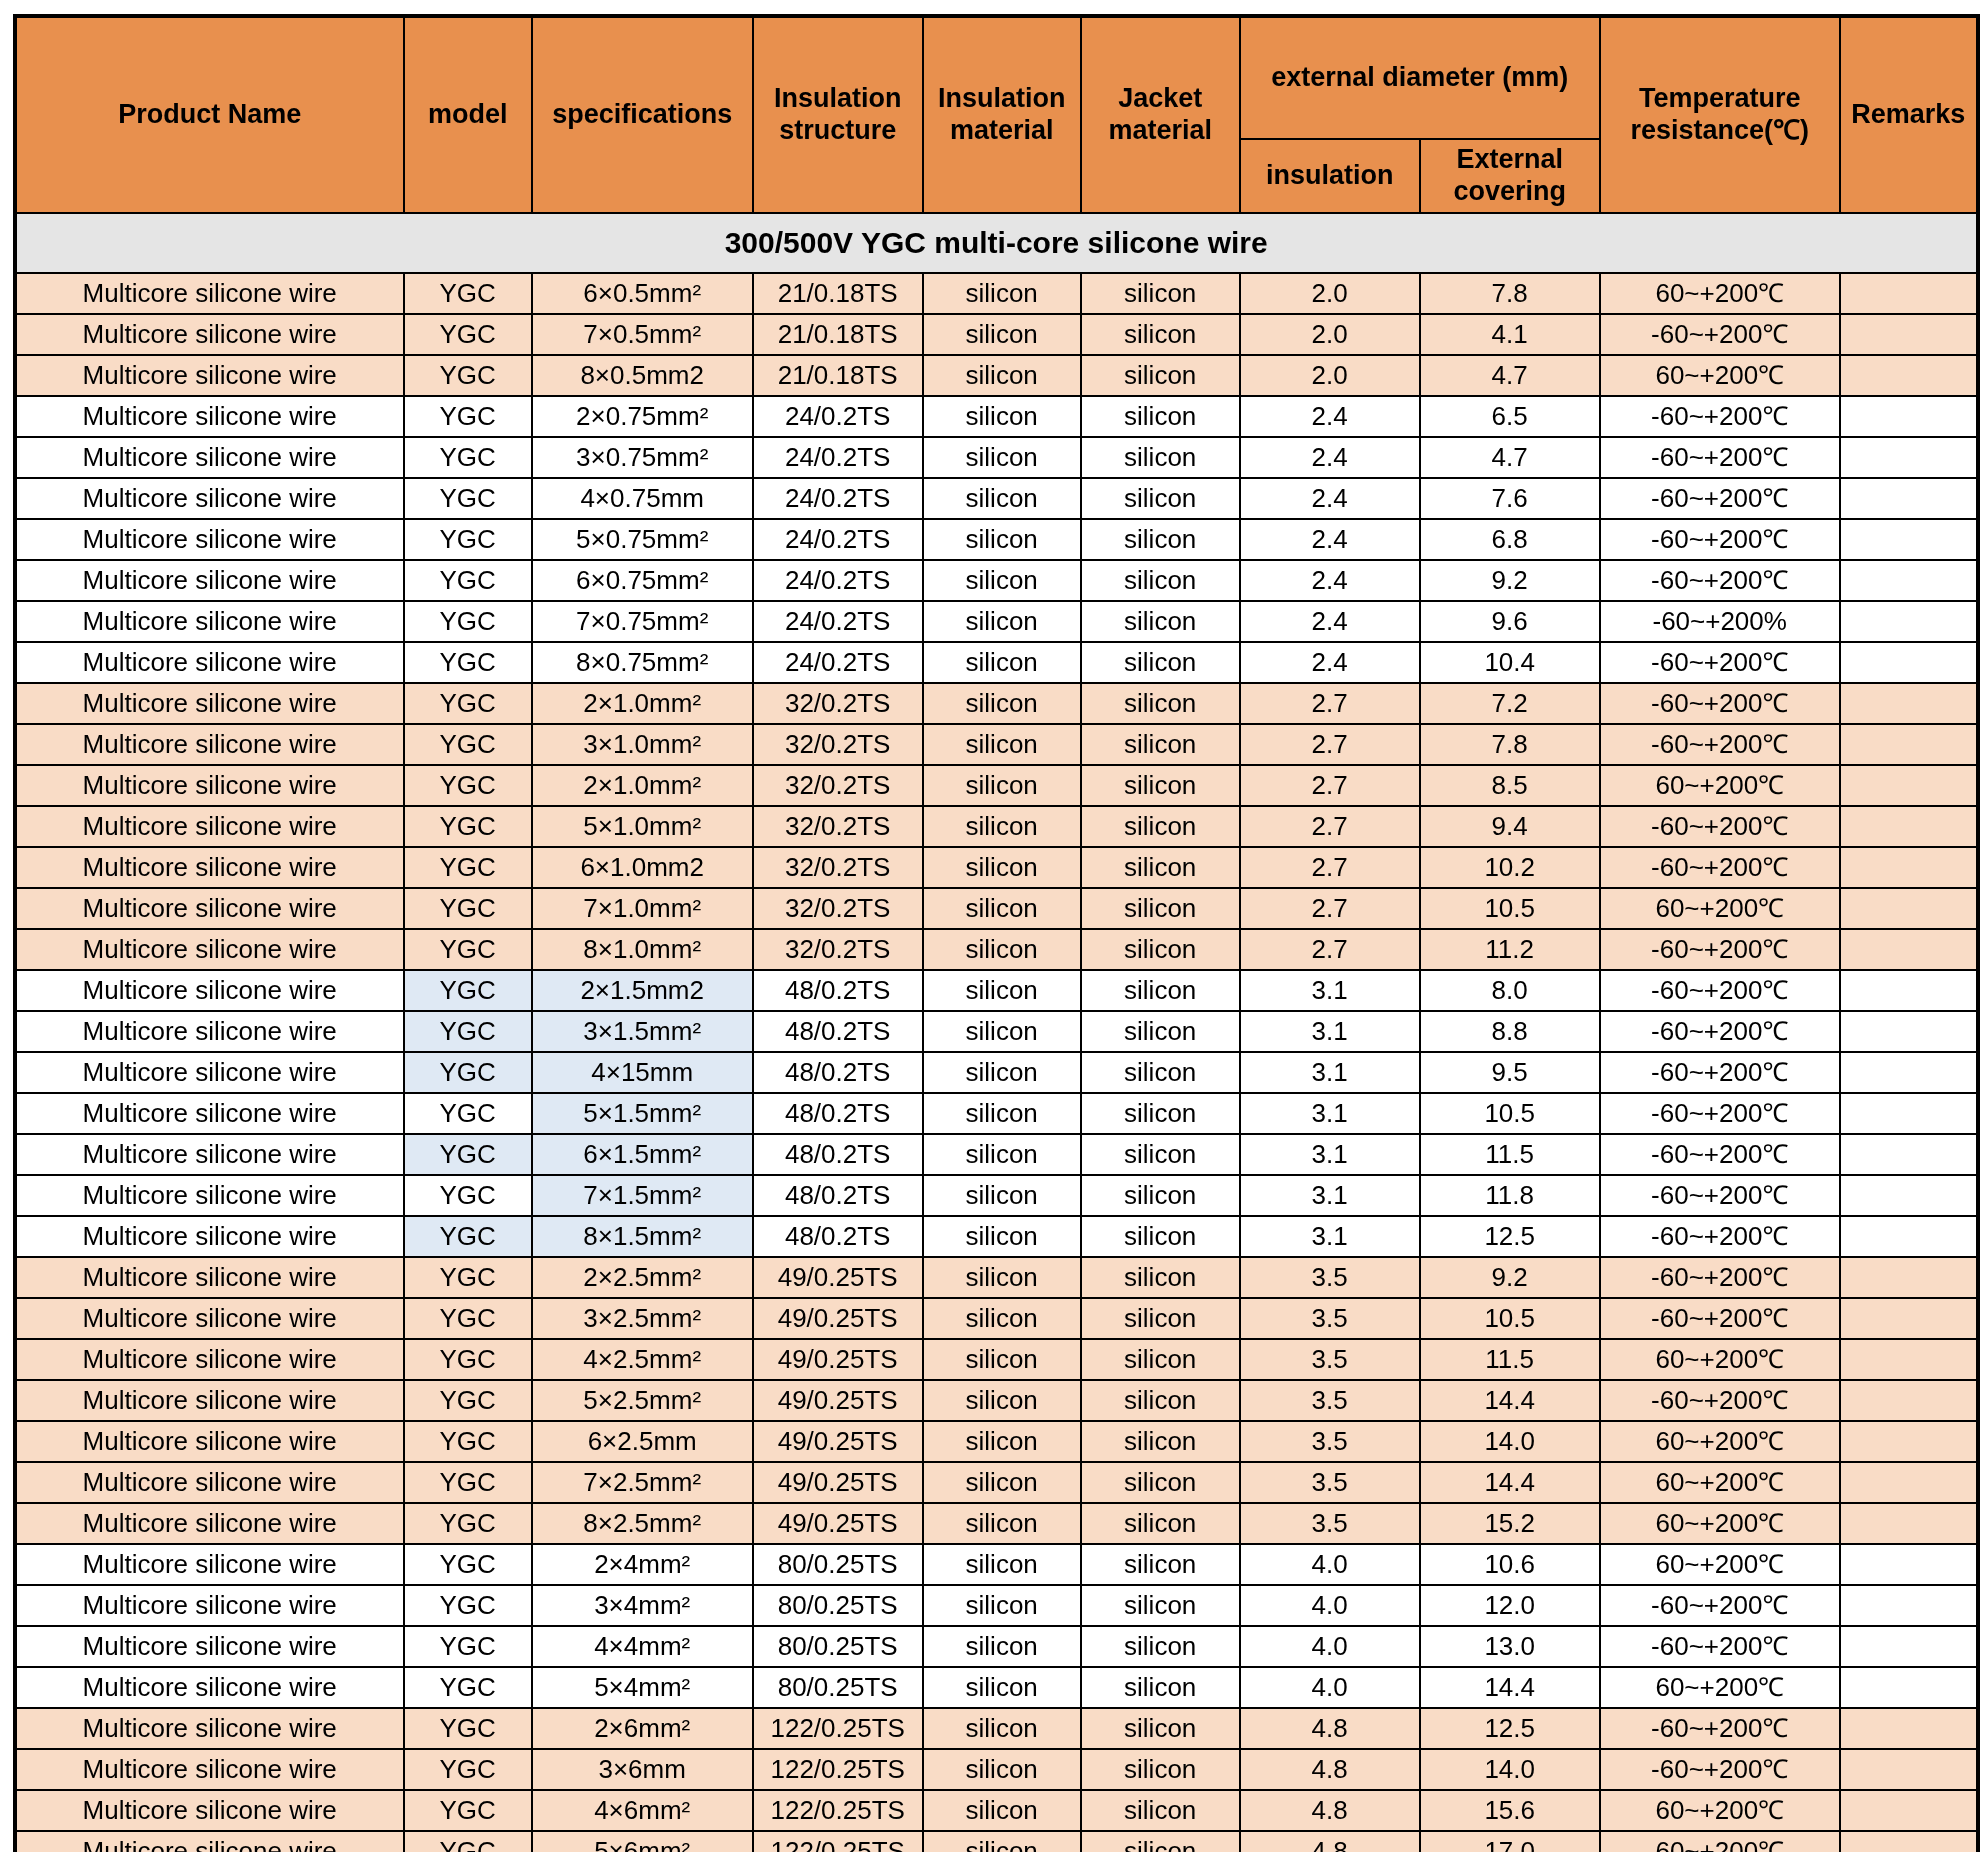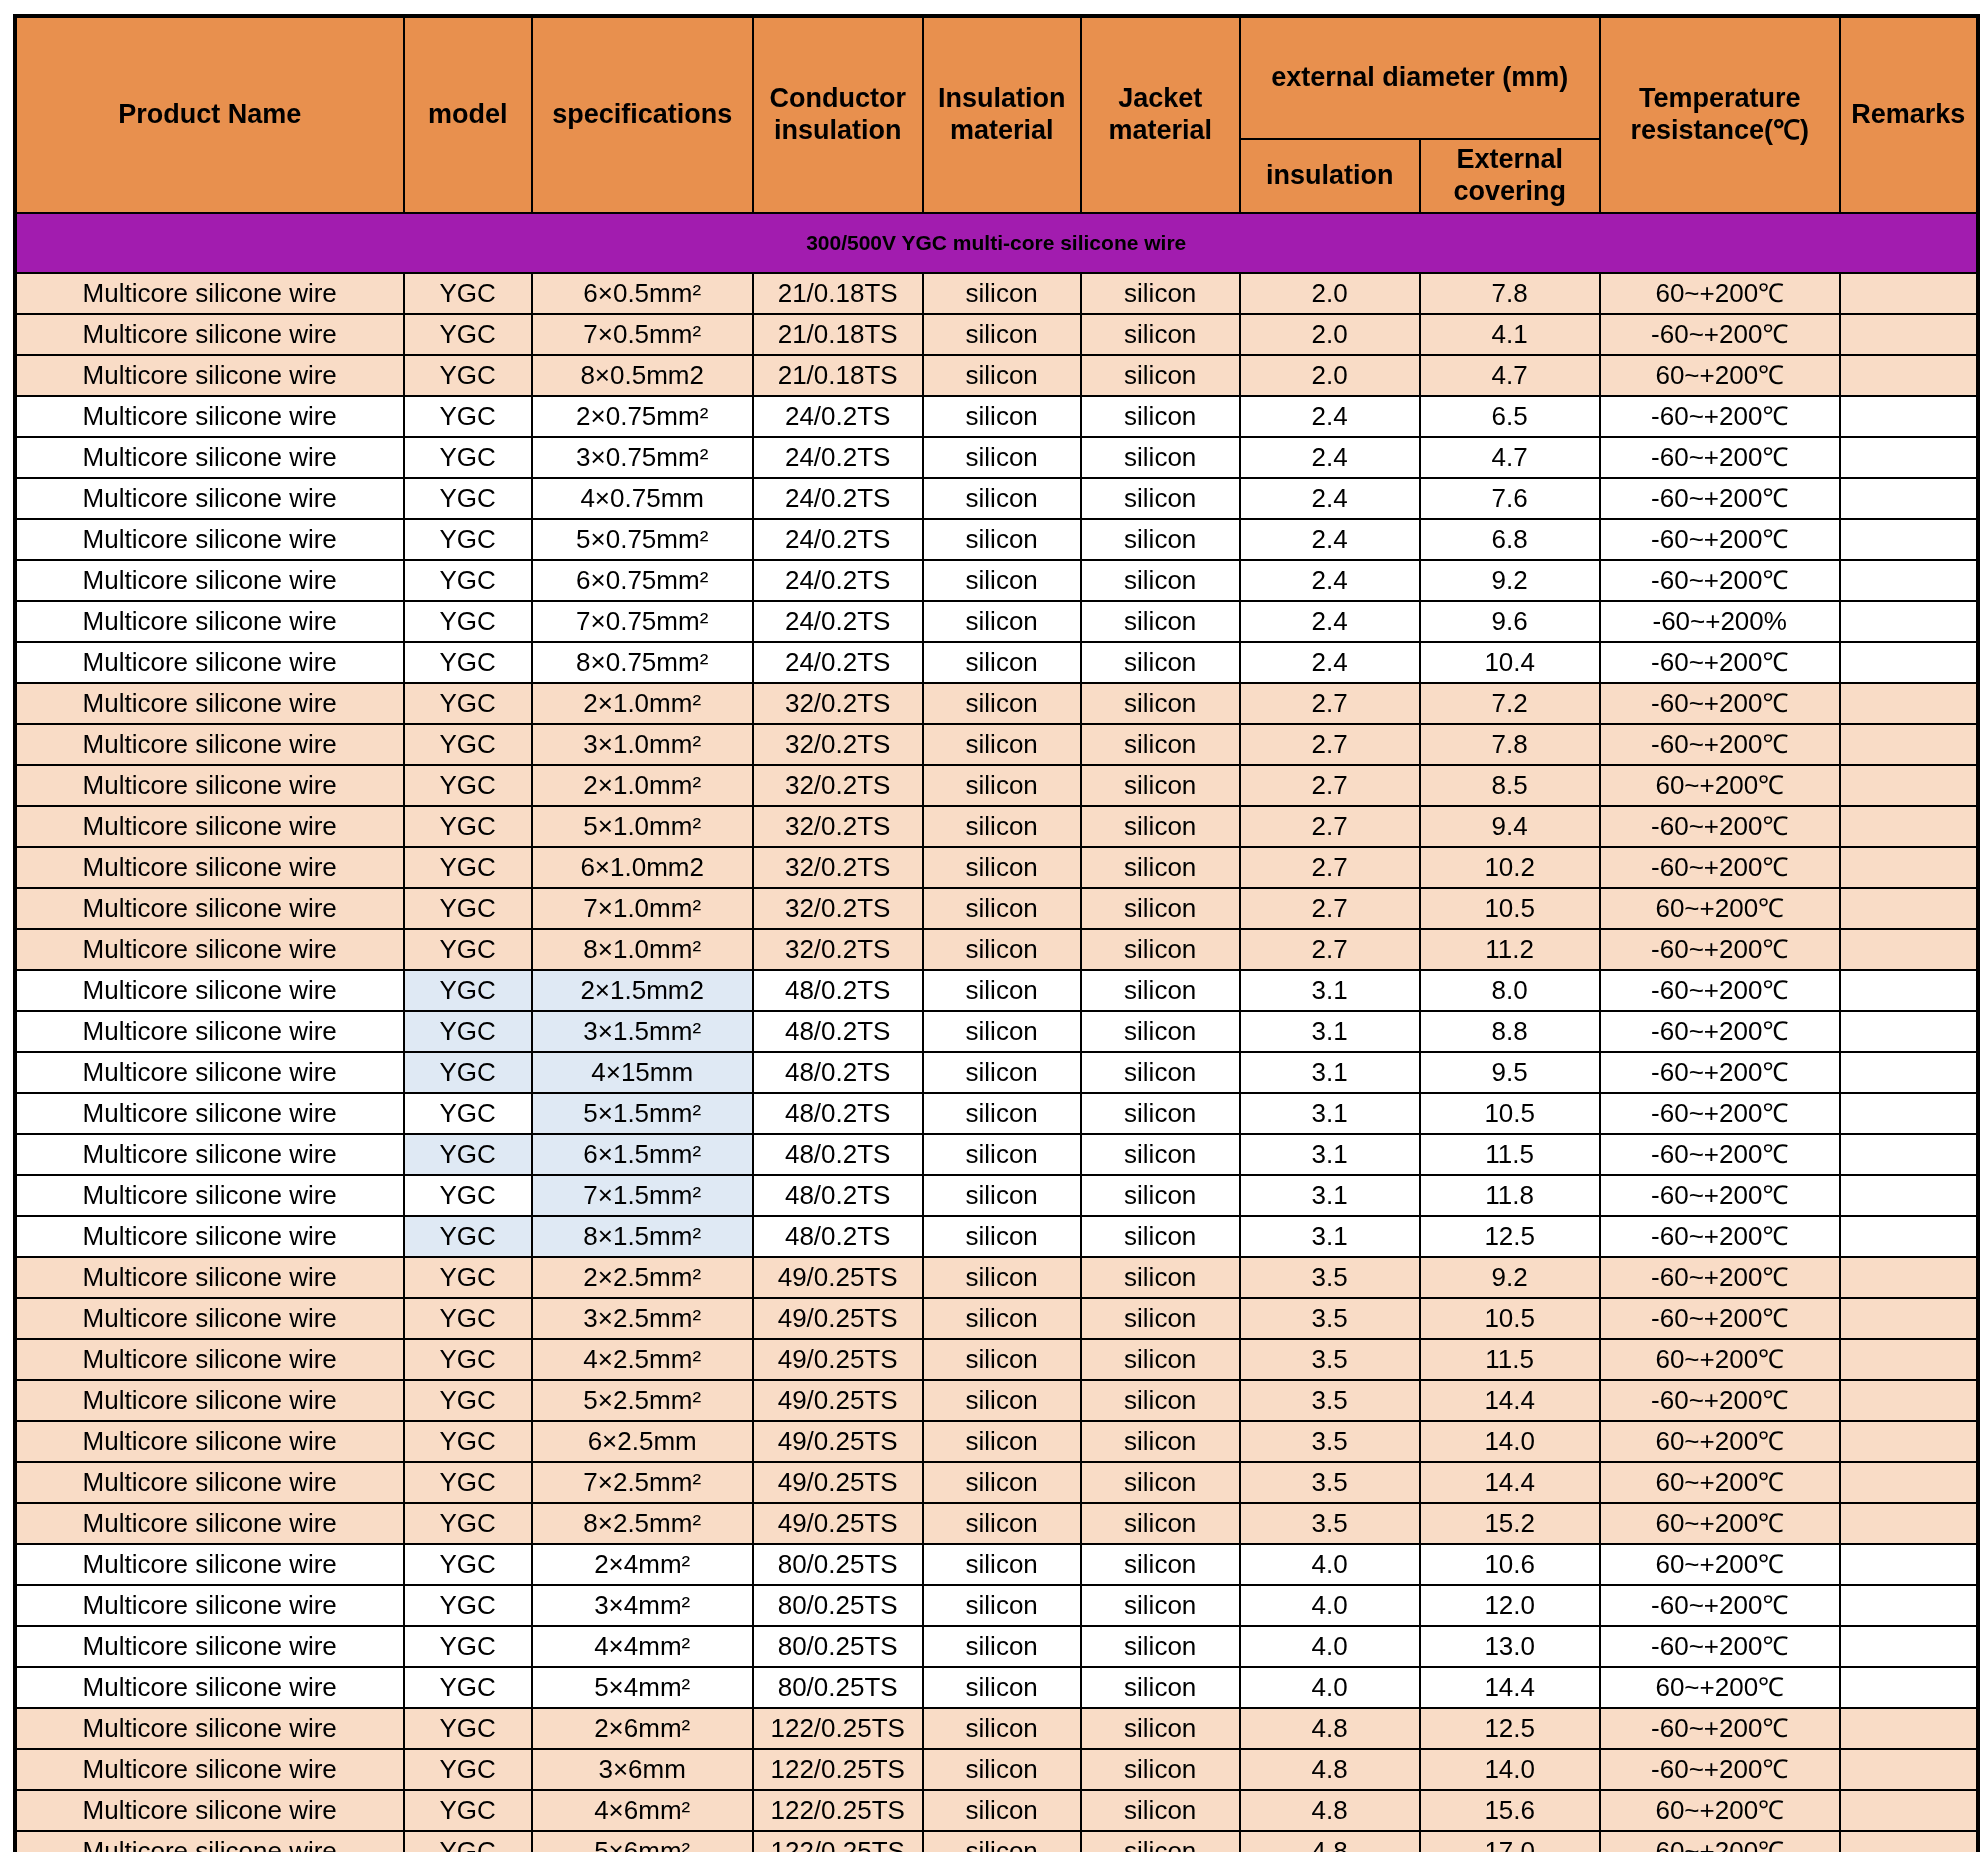--- a/index.html
+++ b/index.html
@@ -4,21 +4,21 @@
 <style>
   html,body{margin:0;padding:0;background:#ffffff;}
   body{width:1986px;height:1853px;font-family:"Liberation Sans", sans-serif;color:#000;}
   .wrap{padding:13.7px 0 0 12.7px;}
   table{border-collapse:collapse;table-layout:fixed;width:1963px;border:4.9px solid #000;}
   th,td{border:2.9px solid #000;text-align:center;vertical-align:middle;padding:0 2px;overflow:hidden;white-space:normal;}
   thead th{background:#E8904E;font-weight:bold;font-size:27px;line-height:1.18;}
   tr.hdr1{height:123px;}
   tr.hdr2{height:74px;}
   tr.section-row{height:60px;}
-  .section-cell{background:#a21caf;font-weight:bold;font-size:21px;}
+  .section-cell{background:#e5e5e5;font-weight:bold;font-size:30px;}
   tbody td{font-size:26px;line-height:1;height:39px;}
   tr.data-row{height:39px;}
   .bg-peach{background:#F9DCC6;}
   .bg-white{background:#ffffff;}
   .bg-blue{background:#DFE9F4;}
 </style>
 </head>
 <body>
 
 <div class="wrap">
@@ -33,21 +33,21 @@
         <col style="width:180px">
         <col style="width:180px">
         <col style="width:240px">
         <col style="width:138px">
     </colgroup>
     <thead>
       <tr class="hdr1">
         <th rowspan="2">Product Name</th>
         <th rowspan="2">model</th>
         <th rowspan="2">specifications</th>
-        <th rowspan="2">Conductor insulation</th>
+        <th rowspan="2">Insulation structure</th>
         <th rowspan="2">Insulation material</th>
         <th rowspan="2">Jacket material</th>
         <th colspan="2">external diameter (mm)</th>
         <th rowspan="2">Temperature resistance(℃)</th>
         <th rowspan="2">Remarks</th>
       </tr>
       <tr class="hdr2">
         <th>insulation</th>
         <th>External covering</th>
       </tr>

